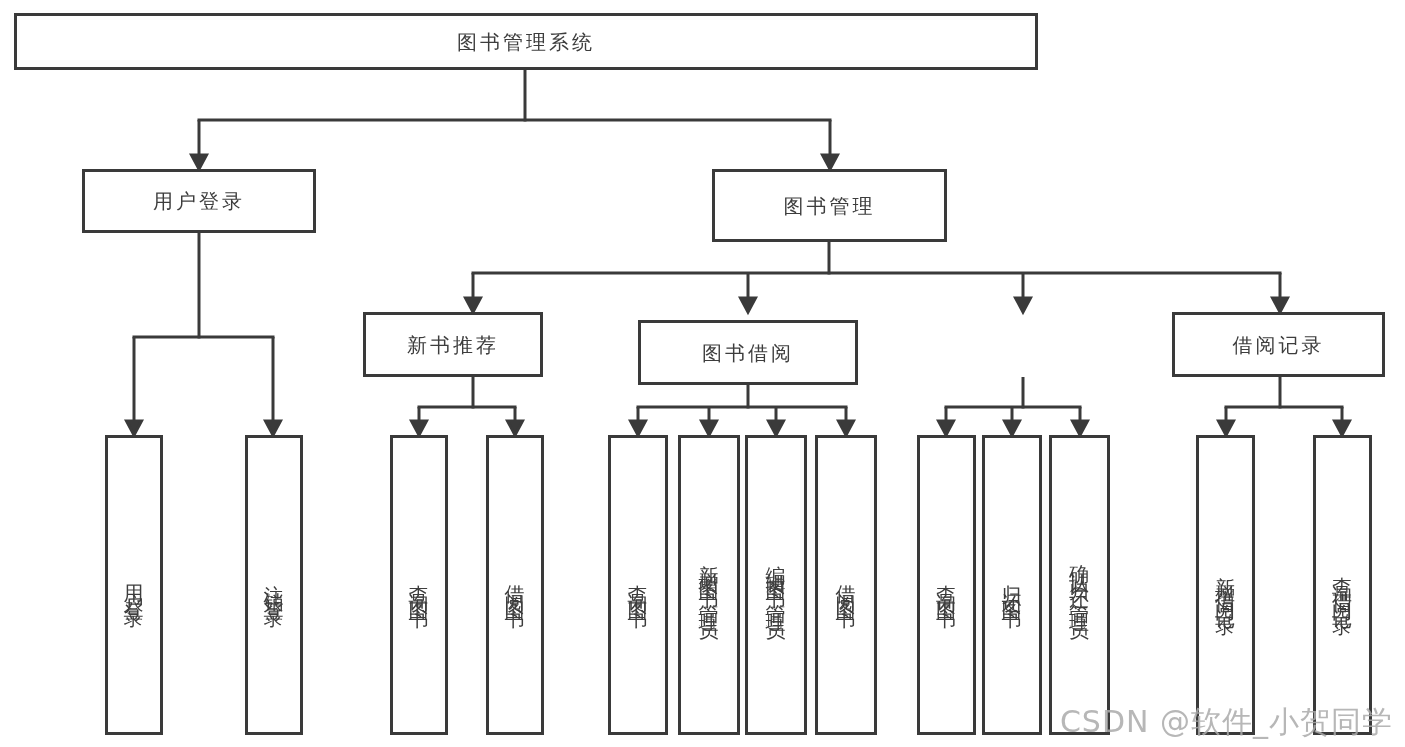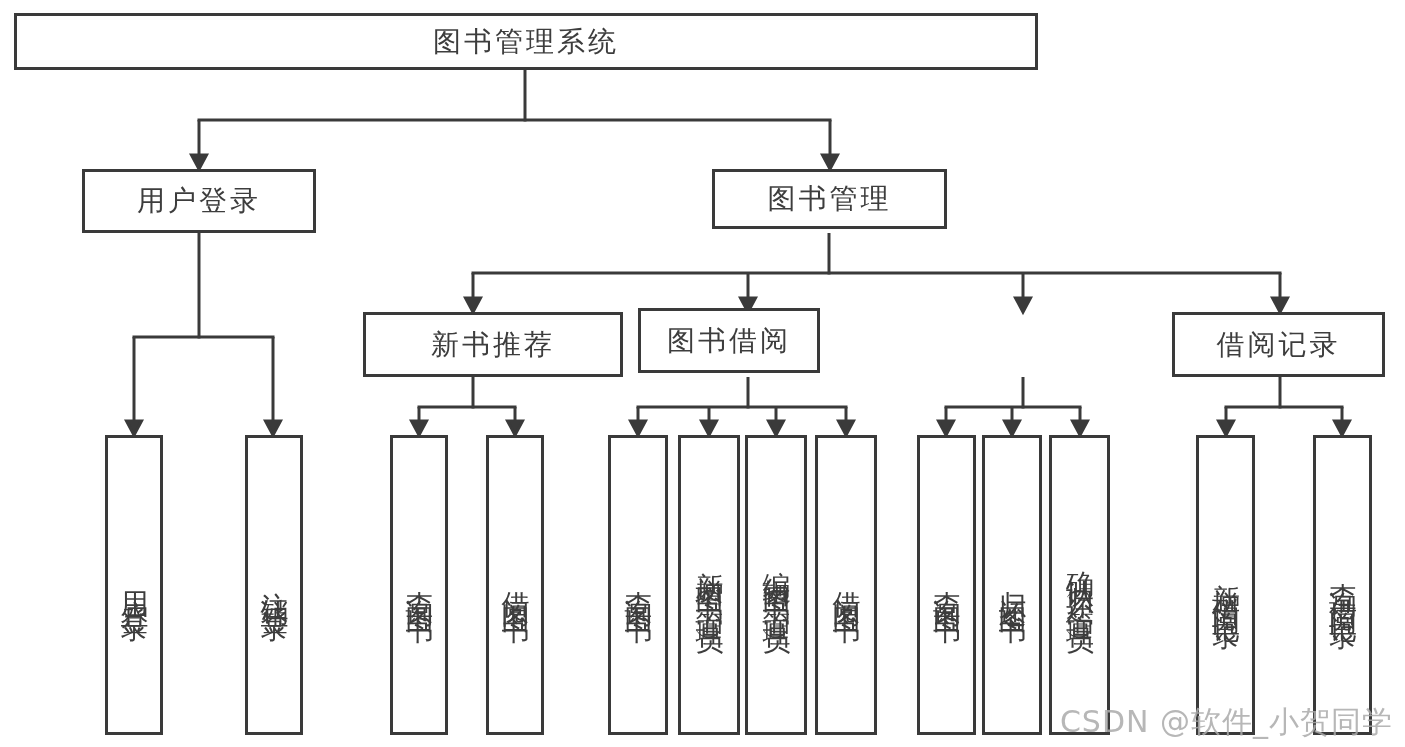--- a/index.html
+++ b/index.html
@@ -4,21 +4,21 @@
 <style>
   html,body{margin:0;padding:0;background:#fff;}
   #stage{
     position:relative;width:1405px;height:747px;background:#fff;overflow:hidden;
     font-family:"DejaVu Sans","Liberation Sans",sans-serif;color:#3d3d3d;
   }
   #edges{position:absolute;left:0;top:0;z-index:1;}
   .node{
     position:absolute;box-sizing:border-box;background:#fff;border:3px solid #3a3a3a;
     display:flex;align-items:center;justify-content:center;z-index:2;
-    font-size:28px;line-height:1;white-space:nowrap;
+    font-size:20px;line-height:1;white-space:nowrap;
   }
   .node.h span{letter-spacing:3px;}
   .node.v span{
     writing-mode:vertical-rl;text-orientation:mixed;
     letter-spacing:8px;white-space:nowrap;
   }
   #watermark{
     position:absolute;right:12px;bottom:4px;z-index:3;
     font-size:30px;color:#ababab;opacity:.85;letter-spacing:1px;
   }
@@ -99,28 +99,28 @@
     </g>
   </svg>
 
   <div class="node h" style="left:14px;top:13px;width:1024px;height:57px">
     <span>图书管理系统</span>
   </div>
 
   <div class="node h" style="left:82px;top:169px;width:234px;height:64px">
     <span>用户登录</span>
   </div>
-  <div class="node h" style="left:712px;top:169px;width:235px;height:60px">
+  <div class="node h" style="left:712px;top:169px;width:235px;height:73px">
     <span>图书管理</span>
   </div>
 
-  <div class="node h" style="left:363px;top:312px;width:260px;height:65px">
+  <div class="node h" style="left:363px;top:312px;width:180px;height:65px">
     <span>新书推荐</span>
   </div>
-  <div class="node h" style="left:638px;top:308px;width:182px;height:65px">
+  <div class="node h" style="left:638px;top:320px;width:220px;height:65px">
     <span>图书借阅</span>
   </div>
   <div class="node h" style="left:1172px;top:312px;width:213px;height:65px">
     <span>借阅记录</span>
   </div>
 
   <div class="node v" style="left:105px;top:435px;width:58px;height:300px">
     <span>用户登录</span>
   </div>
   <div class="node v" style="left:245px;top:435px;width:58px;height:300px">

